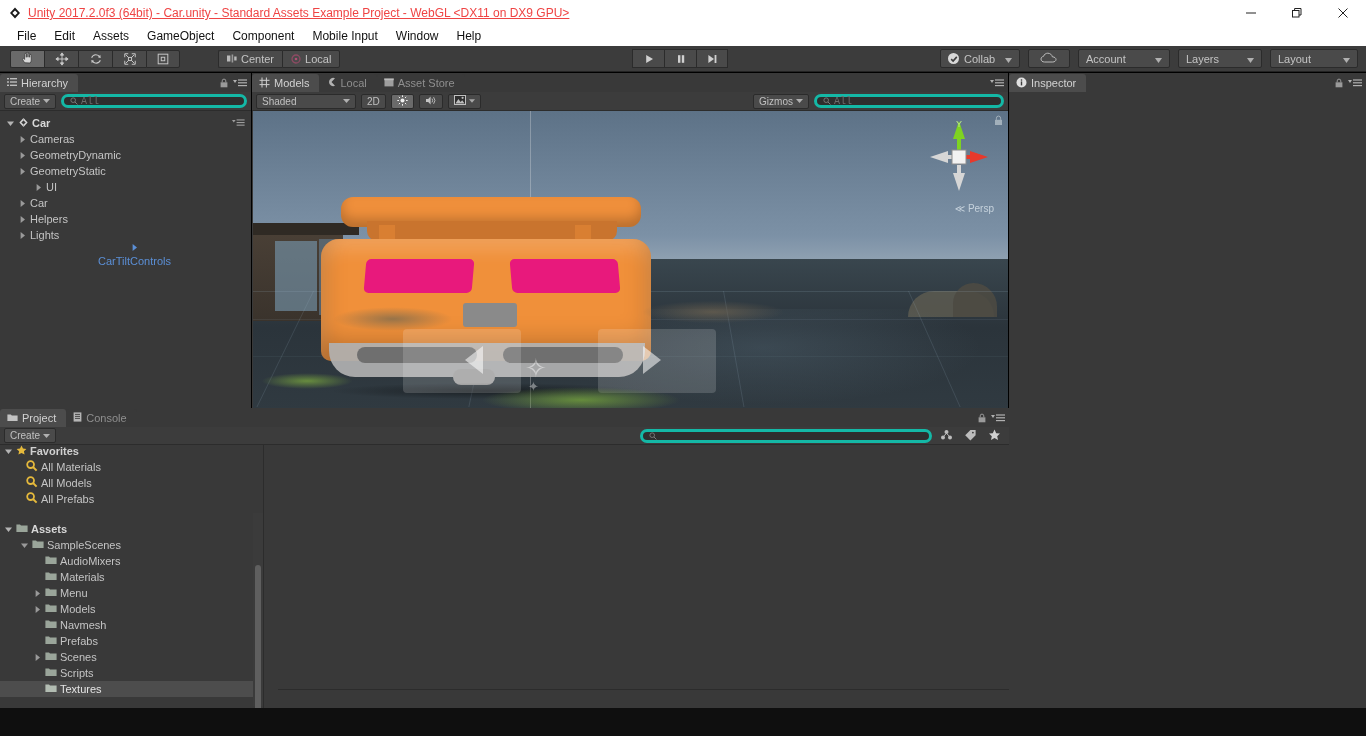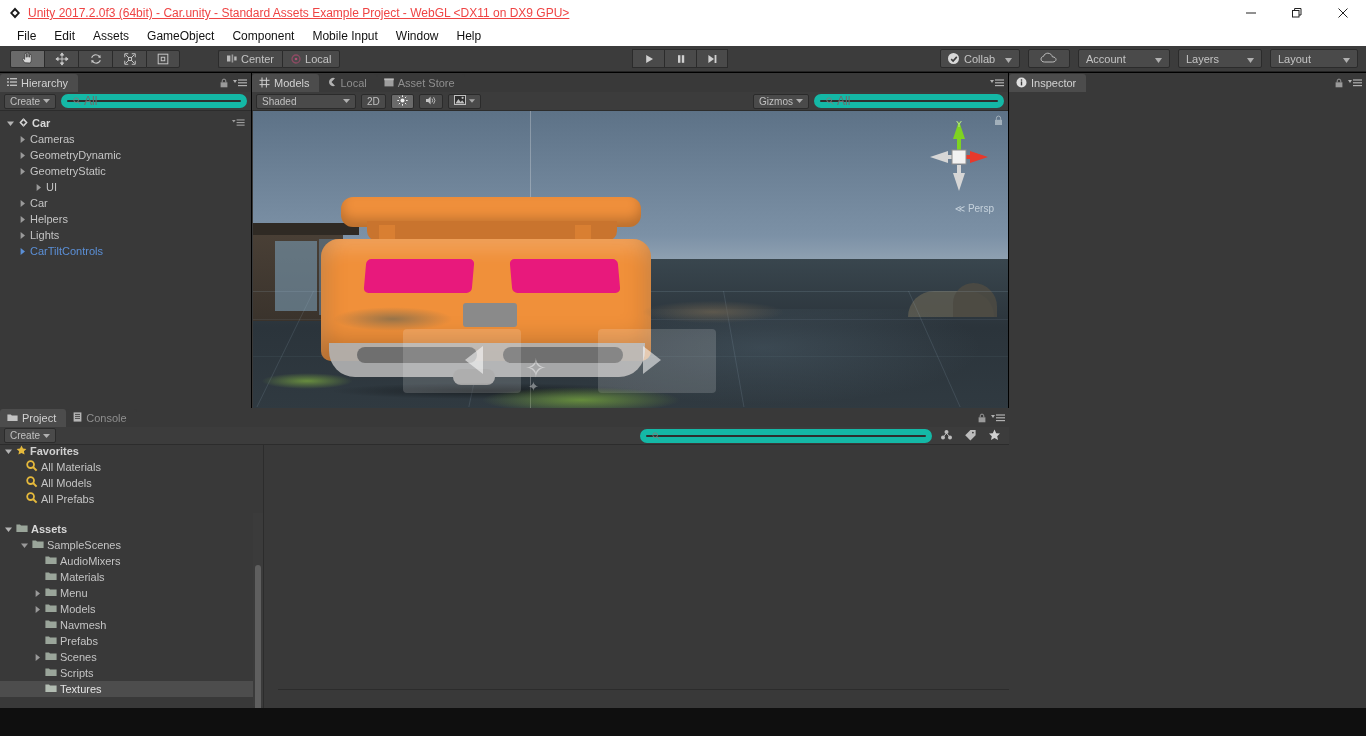--- a/index.html
+++ b/index.html
@@ -105,23 +105,23 @@
   .subbar {
     height: 19px; background: #3c3c3c; border-bottom: 1px solid #2c2c2c;
     display: flex; align-items: center; padding: 0 4px; gap: 5px;
   }
   .mini-btn {
     height: 15px; display: flex; align-items: center; gap: 3px; padding: 0 5px;
     background: #4a4a4a; border: 1px solid #2b2b2b; border-radius: 2px;
     color: #c0c0c0; font-size: 10px; white-space: nowrap;
   }
   .searchbox {
-    flex: 1; height: 14px; background: #2e2e2e; border: 6px solid #14b8a6;
+    flex: 1; height: 14px; background: #2e2e2e; border: 3px solid #14b8a6;
     border-radius: 7px; display: flex; align-items: center; padding: 0 6px;
-    color: #6d6d6d; font-size: 12px; gap: 3px; min-width: 20px;
+    color: #6d6d6d; font-size: 10px; gap: 3px; min-width: 20px; font-family: Liberation Mono, monospace;
   }
   .body-dark { background: #393939; }
 
   
   .tree-row {
     height: 16px; display: flex; align-items: center; gap: 3px;
     padding-left: 6px; color: #c4c4c4; font-size: 11px; white-space: nowrap;
   }
   .tri {
     width: 9px; height: 9px; flex: 0 0 auto; position: relative;
@@ -471,21 +471,21 @@
         <span>Helpers</span>
       </div>
       <div class="tree-row" style="padding-left:18px;">
         <span class="tri">
           <svg width="9" height="9" viewBox="0 0 9 9">
               <polygon points="2.6,1 7,4.5 2.6,8" fill="#9a9a9a"></polygon>
             </svg>
         </span>
         <span>Lights</span>
       </div>
-      <div class="tree-row sel-blue" style="padding-left:18px;">
+      <div class="tree-row sel-blue" style="padding-left:18px;flex-direction:column;">
         <span class="tri">
           <svg width="9" height="9" viewBox="0 0 9 9">
               <polygon points="2.6,1 7,4.5 2.6,8" fill="#5b8fd6"></polygon>
             </svg>
         </span>
         <span>CarTiltControls</span>
       </div>
     </div>
   </div>
 

